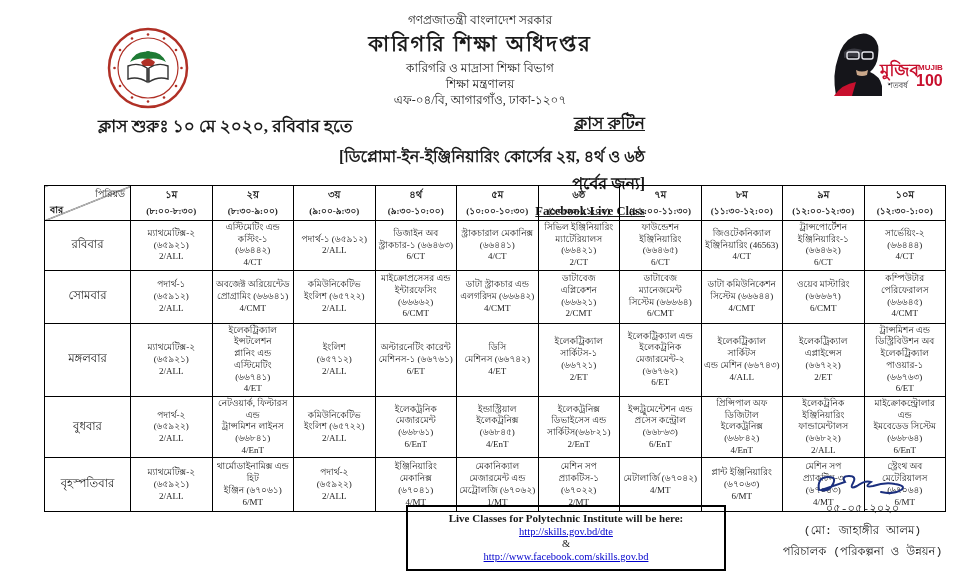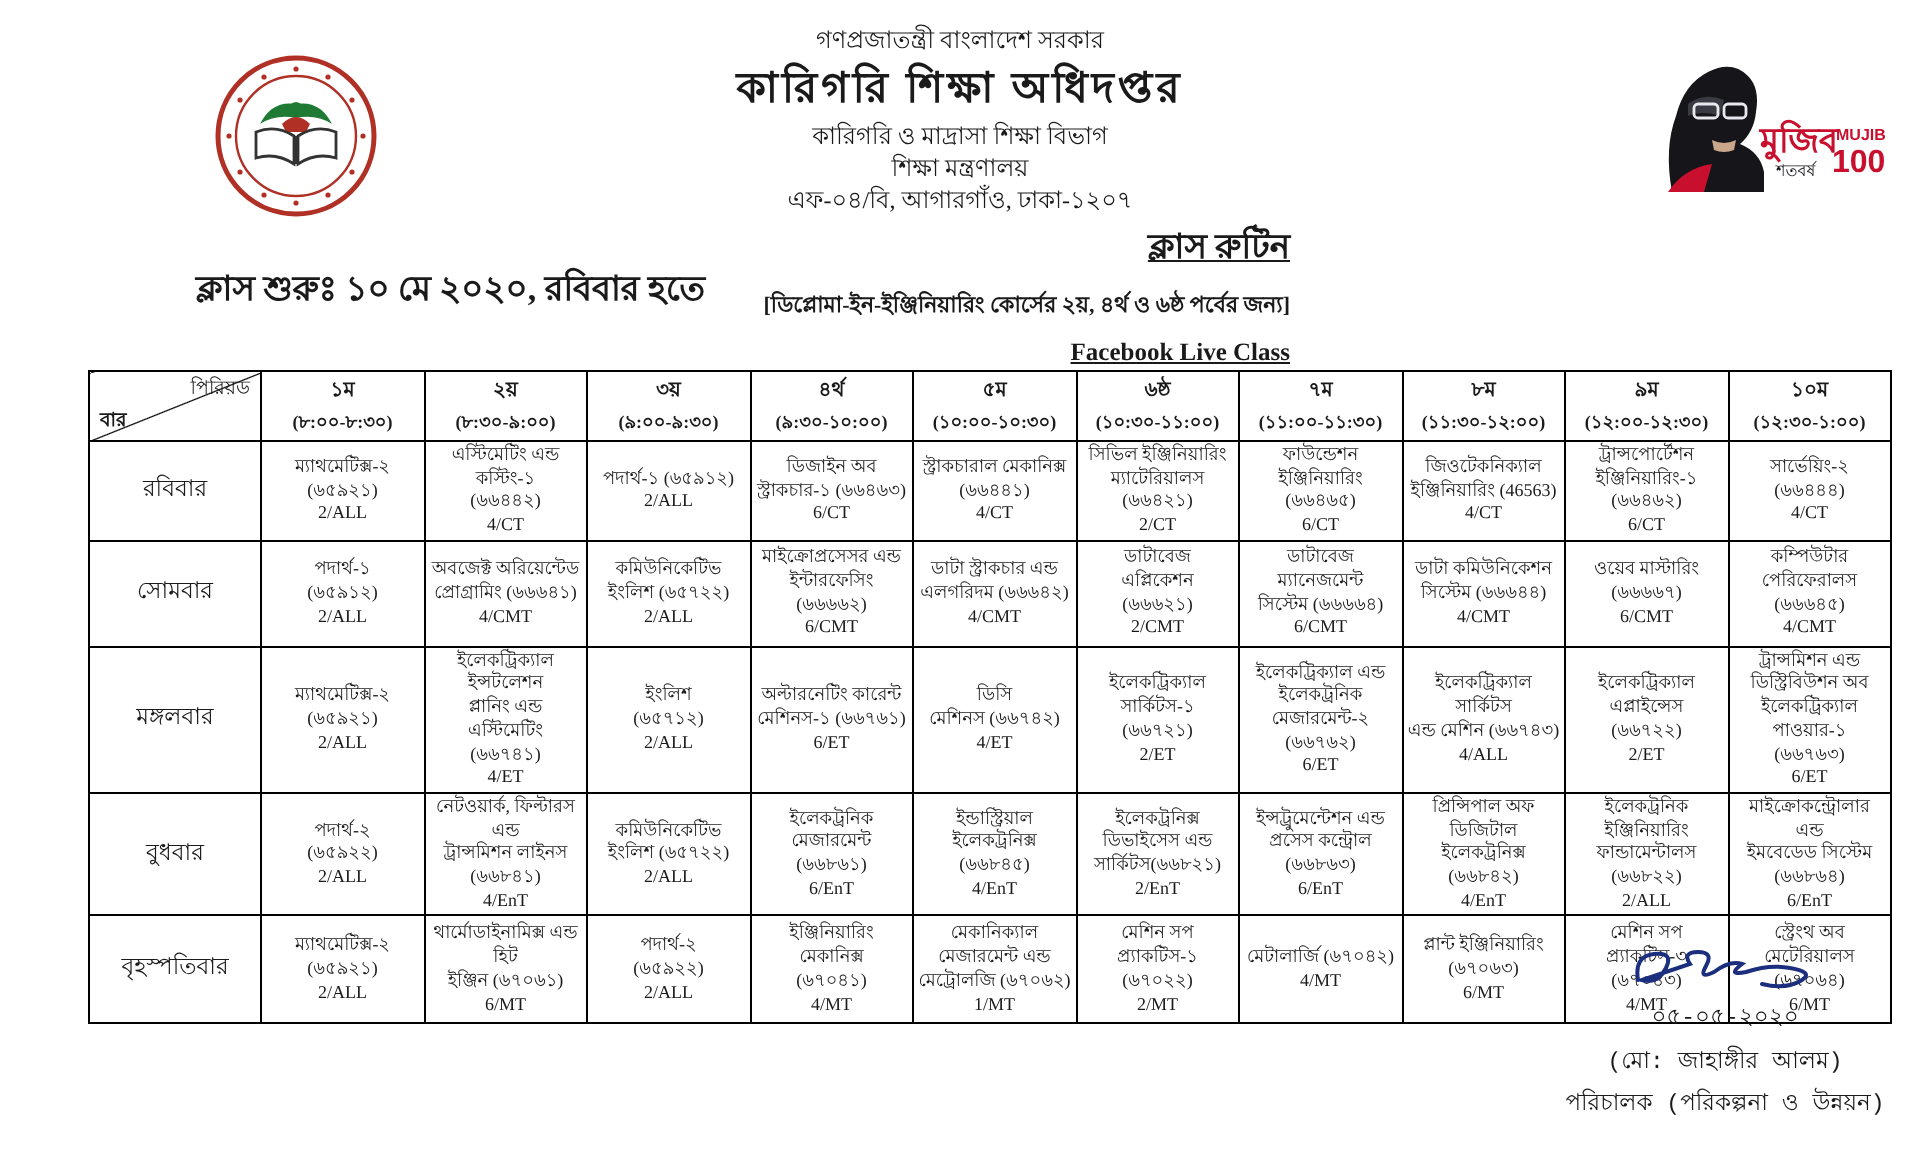--- a/index.html
+++ b/index.html
@@ -9,24 +9,24 @@
 
   
   .letterhead { position:absolute; top:12px; left:0; width:960px; text-align:center; line-height:1.35; }
   .lh-small { font-size:12px; }
   .lh-big   { font-size:21px; font-weight:bold; letter-spacing:2px; margin:2px 0 1px; }
 
   .logo-left  { position:absolute; left:106px; top:26px; width:84px; height:84px; }
   .logo-right { position:absolute; left:822px; top:24px; width:122px; height:80px; }
 
   
-  .start-note { position:absolute; left:98px; top:131px; font-size:17px; font-weight:bold;text-align:right; }
+  .start-note { position:absolute; left:98px; top:113px; font-size:17px; font-weight:bold;text-align:right; }
   .title-col  { position:absolute; left:300px; top:110px; width:345px; text-align:right; }
   .main-title { font-size:17px; font-weight:bold; text-decoration:underline; }
-  .sub-title  { font-size:11px; font-weight:bold; margin-top:6px; }
+  .sub-title  { font-size:16px; font-weight:bold; margin-top:6px; }
   .fb-title   { font-size:12.5px; font-weight:bold; text-decoration:underline; margin-top:6px; font-family:"Liberation Serif",serif; }
 
   
   table.routine { position:absolute; left:44px; top:185px; width:902px; border-collapse:collapse; table-layout:fixed;padding-left:26px; }
   table.routine th, table.routine td { border:1px solid #000; vertical-align:middle; text-align:center; padding:1px 2px; }
   col.daycol { width:86px; }
   thead tr { height:32px; }
   .p-label { font-size:10px; }
   .p-time  { font-size:9px; }
   td.day   { font-size:11.5px; }
@@ -354,20 +354,26 @@
 (৬৭০৪৩)
 4/MT</td>
           <td class="cell">স্ট্রেংথ অব মেটেরিয়ালস
 (৬৭০৬৪)
 6/MT</td>
         </tr>
       </tbody>
   </table>
 
 
+  <div class="live-box">
+    <div class="live-head">Live Classes for Polytechnic Institute will be here:</div>
+    <a class="live-link" href="#">http://skills.gov.bd/dte</a>
+    <div class="live-amp">&amp;</div>
+    <a class="live-link" href="#">http://www.facebook.com/skills.gov.bd</a>
+  </div>
 
   <div class="sign-block">
     <svg class="sign-svg" width="120" height="34" viewBox="0 0 120 34">
       <path d="M16 22 Q14 10 24 9 Q34 8 30 16 Q26 24 18 22 Q30 18 42 14 Q38 8 46 8 Q54 8 50 15 Q46 22 54 18 Q62 12 68 14 Q60 20 70 18 Q82 14 92 16 Q104 18 98 22 Q90 27 78 24" fill="none" stroke="#1b2f7e" stroke-width="2" stroke-linecap="round"></path>
     </svg>
     <div class="sign-date">০৫-০৫-২০২০</div>
     <div class="sign-name">(মো: জাহাঙ্গীর আলম)</div>
     <div class="sign-title">পরিচালক (পরিকল্পনা ও উন্নয়ন)</div>
   </div>
 

